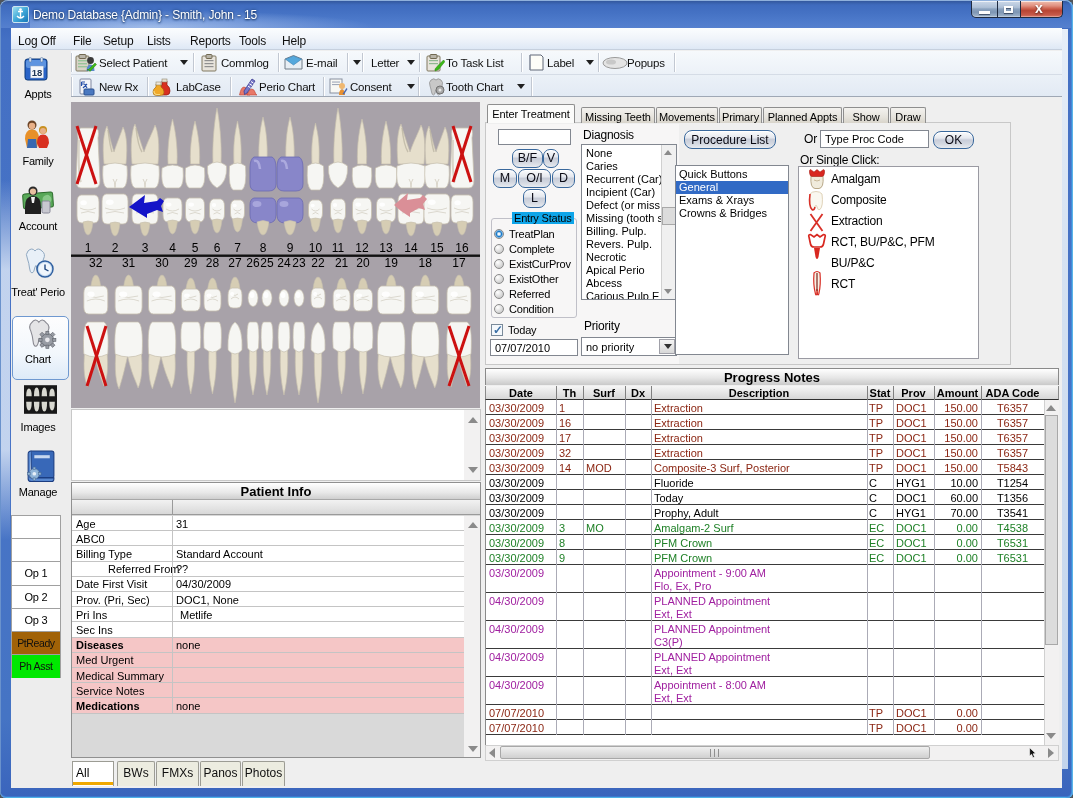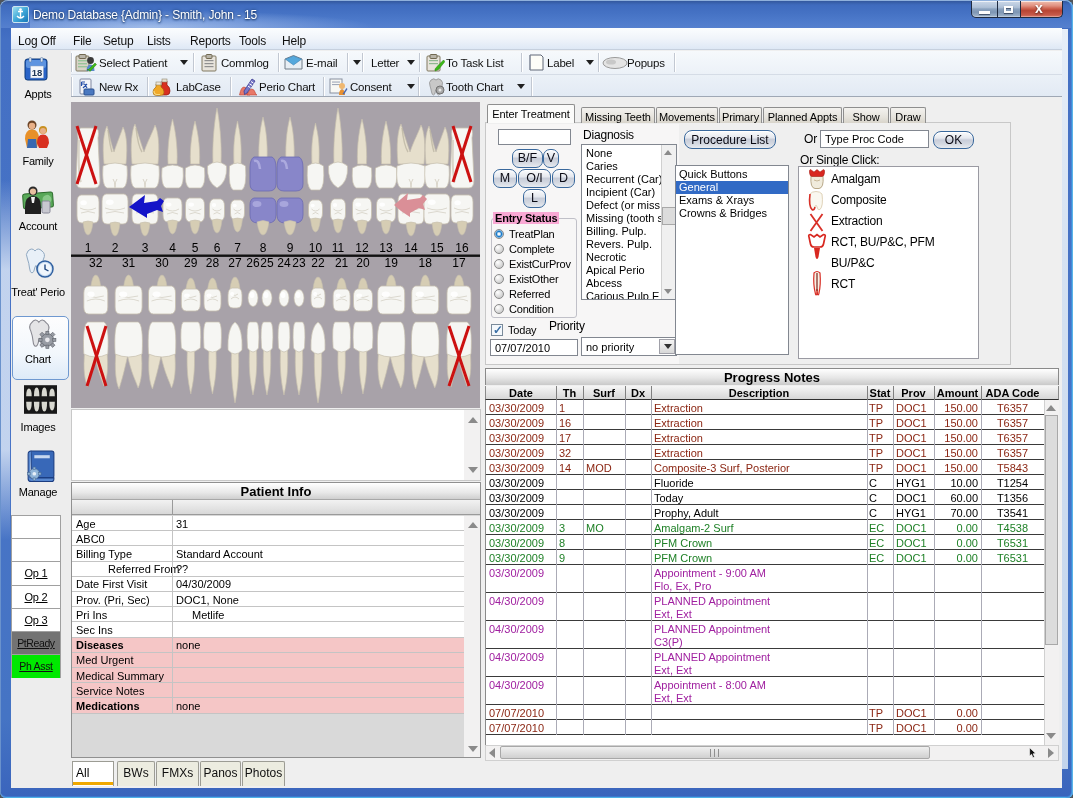--- a/index.html
+++ b/index.html
@@ -40,21 +40,21 @@
   background:linear-gradient(180deg,#F6F9FC 0%, #EDF2F8 45%, #E2EAF4 100%); border-bottom:1px solid #9FA8B5; }
 .tsep { position:absolute; width:1px; background:#C2C8D2; box-shadow:1px 0 0 #FFFFFF; }
 .tlabel { position:absolute; font-size:11.5px; color:#101010; letter-spacing:-0.2px; }
 .tarrow { position:absolute; width:0; height:0; border-left:4px solid transparent; border-right:4px solid transparent; border-top:5px solid #202020; }
 
 #sidebar { position:absolute; left:11px; top:50px; width:60px; height:738px; background:#EDEDED; }
 .sblabel { position:absolute; font-size:11px; color:#000; width:60px; text-align:center; letter-spacing:-0.2px; }
 #chartsel { position:absolute; left:12px; top:316px; width:57px; height:64px; background:linear-gradient(180deg,#FDFDFE 0%,#F2F7FC 60%,#DDEAF8 100%); border:1px solid #6E98D0; border-radius:5px; }
 
 #ops { position:absolute; left:11px; top:515px; width:50px; background:#FFFFFF; border:1px solid #A0A0A0; border-bottom:none; }
-.opcell { height:23.2px; border-bottom:1px solid #A0A0A0; font-size:11px; text-align:center; line-height:23px; letter-spacing:-0.2px;text-decoration:underline; }
+.opcell { height:23.2px; border-bottom:1px solid #A0A0A0; font-size:11px; text-align:center; line-height:23px; letter-spacing:-0.2px; }
 
 #chart { position:absolute; left:71px; top:102px; width:409px; height:306px; background:#A8A2A9; }
 
 #whitepanel { position:absolute; left:71px; top:409px; width:410px; height:72px; background:#FFFFFF; border:1px solid #C8C8C8; }
 
 #pinfo { position:absolute; left:71px; top:482px; width:410px; height:276px; background:#D8D8D8; border:1px solid #909090; }
 #pinfotitle { height:17px; background:linear-gradient(180deg,#FFFFFF 0%, #E8E8E8 60%, #CFCFCF 100%); border-bottom:1px solid #A8A8A8; text-align:center; font-size:13px; font-weight:bold; line-height:17px; }
 
 .btab { position:absolute; top:761px; height:25px; background:#ECECE0; border:1px solid #9C9C94; border-bottom:none; border-radius:2px 2px 0 0; font-size:12px; color:#101010; text-align:center; padding-top:4px; }
 
@@ -296,21 +296,21 @@
   <circle cx="9" cy="24" r="1.8" fill="#E8F0F8"></circle>
 </svg>
 <div class="sblabel" style="left:8px;top:486px;">Manage</div>
 
 <div id="ops">
   <div class="opcell"></div>
   <div class="opcell"></div>
   <div class="opcell">Op 1</div>
   <div class="opcell">Op 2</div>
   <div class="opcell">Op 3</div>
-  <div class="opcell" style="background:#737373;color:#101010;font-size:10.5px;letter-spacing:-0.4px;">PtReady</div>
+  <div class="opcell" style="background:#a16207;color:#101010;font-size:10.5px;letter-spacing:-0.4px;">PtReady</div>
   <div class="opcell" style="background:#00E800;color:#101010;border-bottom:none;font-size:10.5px;letter-spacing:-0.3px;">Ph Asst</div>
 </div>
 <div id="chart"></div>
 <svg id="chartsvg" style="position:absolute;left:71px;top:102px;" width="409" height="306" viewBox="0 0 409 306">
     <rect x="0" y="0" width="409" height="306" fill="#A8A2A9"></rect>
     <path d="M7.0 36 Q5.0 26 10.0 26 L24.0 26 Q29.0 26 27.0 36 L29.0 78 Q29.0 86 24.0 86 L10.0 86 Q5.0 86 5.0 78 Z" fill="#F6F6F3" stroke="#C6BFAE" stroke-width="0.8"></path>
     <path d="M8.0 38 Q7.0 74 10.0 80" stroke="#D9D4C8" stroke-width="2" fill="none"></path>
     <path d="M33.0 62 C31.0 42 33.0 30 36.0 24 C39.0 34 39 38 43 50 C47 38 49.0 34 52.0 25 C55.0 31 57.0 42 55.0 62 Z" fill="#E6DFCC" stroke="#C6BFAE" stroke-width="0.7"></path>
     <path d="M37.0 28 Q39.0 44 41 50" stroke="#B7B09E" stroke-width="1.4" fill="none" opacity="0.7"></path>
     <path d="M32.0 64 Q30.5 84 36.0 86 L52.0 86 Q57.5 84 56.0 64 Q44 58 32.0 64 Z" fill="#F6F6F3" stroke="#C6BFAE" stroke-width="0.7"></path>
@@ -570,21 +570,21 @@
     <div style="position:absolute;left:4px;top:47.1px;font-weight:normal;margin-left:32px;">Referred From</div>
     <div style="position:absolute;left:104px;top:47.1px;">??</div>
     <div style="position:absolute;left:0;top:60.8px;width:392px;height:15.2px;background:#FFFFFF;border-bottom:1px solid #C4C4C4;"></div>
     <div style="position:absolute;left:4px;top:62.3px;font-weight:normal;">Date First Visit</div>
     <div style="position:absolute;left:104px;top:62.3px;">04/30/2009</div>
     <div style="position:absolute;left:0;top:76.0px;width:392px;height:15.2px;background:#FFFFFF;border-bottom:1px solid #C4C4C4;"></div>
     <div style="position:absolute;left:4px;top:77.5px;font-weight:normal;">Prov. (Pri, Sec)</div>
     <div style="position:absolute;left:104px;top:77.5px;">DOC1, None</div>
     <div style="position:absolute;left:0;top:91.2px;width:392px;height:15.2px;background:#FFFFFF;border-bottom:1px solid #C4C4C4;"></div>
     <div style="position:absolute;left:4px;top:92.7px;font-weight:normal;">Pri Ins</div>
-    <div style="position:absolute;left:120px;top:92.7px;text-align:center;">Metlife</div>
+    <div style="position:absolute;left:108px;top:92.7px;text-align:center;">Metlife</div>
     <div style="position:absolute;left:0;top:106.4px;width:392px;height:15.2px;background:#FFFFFF;border-bottom:1px solid #C4C4C4;"></div>
     <div style="position:absolute;left:4px;top:107.9px;font-weight:normal;">Sec Ins</div>
     <div style="position:absolute;left:0;top:121.6px;width:392px;height:15.2px;background:#F5C6C6;border-bottom:1px solid #C4C4C4;"></div>
     <div style="position:absolute;left:4px;top:123.1px;font-weight:bold;">Diseases</div>
     <div style="position:absolute;left:104px;top:123.1px;">none</div>
     <div style="position:absolute;left:0;top:136.8px;width:392px;height:15.2px;background:#F5C6C6;border-bottom:1px solid #C4C4C4;"></div>
     <div style="position:absolute;left:4px;top:138.3px;font-weight:normal;">Med Urgent</div>
     <div style="position:absolute;left:0;top:152.0px;width:392px;height:15.2px;background:#F5C6C6;border-bottom:1px solid #C4C4C4;"></div>
     <div style="position:absolute;left:4px;top:153.5px;font-weight:normal;">Medical Summary</div>
     <div style="position:absolute;left:0;top:167.2px;width:392px;height:15.2px;background:#F5C6C6;border-bottom:1px solid #C4C4C4;"></div>
@@ -620,21 +620,21 @@
 <div style="position:absolute;left:486px;top:124px;width:193px;height:240px;background:#F7F6F6;"></div>
 <div class="lbox" style="left:498px;top:129px;width:73px;height:16px;"></div>
 <div class="etbtn" style="left:512px;top:149px;width:31px;height:19px;line-height:17px;">B/F</div>
 <div class="etbtn" style="left:543px;top:149px;width:16px;height:19px;line-height:17px;">V</div>
 <div class="etbtn" style="left:493px;top:169px;width:24px;height:19px;line-height:17px;">M</div>
 <div class="etbtn" style="left:518px;top:169px;width:33px;height:19px;line-height:17px;">O/I</div>
 <div class="etbtn" style="left:552px;top:169px;width:23px;height:19px;line-height:17px;">D</div>
 <div class="etbtn" style="left:523px;top:189px;width:23px;height:19px;line-height:17px;">L</div>
 
 <div style="position:absolute;left:491px;top:218px;width:86px;height:100px;border:1px solid #C0C0C8;border-radius:3px;"></div>
-<div class="etlabel" style="left:493px;top:212px;background:#f9a8d4;padding:0 2px;font-size:11px;font-weight:bold;">Entry Status</div>
+<div class="etlabel" style="left:512px;top:212px;background:#0ea5e9;padding:0 2px;font-size:11px;">Entry Status</div>
 <div class="radio" style="left:494px;top:229px;background:radial-gradient(circle at 50% 50%,#FFF 0%,#E8F4FC 20%,#1878C8 45%,#B8D8F0 75%);"></div>
 <div class="radio" style="left:494px;top:244px;"></div>
 <div class="radio" style="left:494px;top:259px;"></div>
 <div class="radio" style="left:494px;top:274px;"></div>
 <div class="radio" style="left:494px;top:289px;"></div>
 <div class="radio" style="left:494px;top:304px;"></div>
 <div class="etlabel" style="left:509px;top:228px;font-size:11px;">TreatPlan</div>
 <div class="etlabel" style="left:509px;top:243px;font-size:11px;">Complete</div>
 <div class="etlabel" style="left:509px;top:258px;font-size:11px;">ExistCurProv</div>
 <div class="etlabel" style="left:509px;top:273px;font-size:11px;">ExistOther</div>
@@ -660,21 +660,21 @@
 <div style="position:absolute;left:4px;top:119px;">Apical Perio</div>
 <div style="position:absolute;left:4px;top:132px;">Abcess</div>
 <div style="position:absolute;left:4px;top:145px;">Carious Pulp E</div>
 <div style="position:absolute;right:0;top:0;width:15px;height:154px;background:#F0F0F0;border-left:1px solid #D0D0D0;">
 <div class="sarr" style="left:2px;top:5px;border-left-width:4px;border-right-width:4px;border-bottom:5px solid #8A8A8A;"></div>
 <div class="sarr" style="left:2px;top:144px;border-left-width:4px;border-right-width:4px;border-top:5px solid #8A8A8A;"></div>
 <div style="position:absolute;left:0px;top:62px;width:14px;height:18px;background:#DCDCDC;border:1px solid #A8A8A8;"></div>
 </div>
 </div>
 
-<div class="etlabel" style="left:549px;top:319px;">Priority</div>
+<div class="etlabel" style="left:584px;top:319px;">Priority</div>
 <div class="lbox" style="left:581px;top:337px;width:96px;height:19px;font-size:11px;">
 <div style="position:absolute;left:4px;top:3px;">no priority</div>
 <div style="position:absolute;right:1px;top:1px;width:16px;height:15px;background:linear-gradient(180deg,#F4F4F4,#D8D8D8);border:1px solid #A0A0A8;"></div>
 <div class="sarr" style="right:4px;top:6px;border-left-width:4px;border-right-width:4px;border-top:5px solid #303030;"></div>
 </div>
 
 <div class="etbtn" style="left:684px;top:130px;width:92px;height:19px;line-height:18px;font-size:12px;background:linear-gradient(180deg,#FBFCFD 0%,#E6E9EF 38%,#C8CDD9 50%,#D2D7E0 72%,#E8EBF0 100%);border-color:#39689C;border-radius:8px;">Procedure List</div>
 <div class="etlabel" style="left:804px;top:132px;">Or</div>
 <div class="lbox" style="left:820px;top:130px;width:109px;height:18px;font-size:11px;padding:2px 0 0 4px;">Type Proc Code</div>
 <div class="etbtn" style="left:933px;top:131px;width:41px;height:18px;line-height:17px;font-size:12px;background:linear-gradient(180deg,#FBFCFD 0%,#E6E9EF 38%,#C8CDD9 50%,#D2D7E0 72%,#E8EBF0 100%);border-color:#39689C;border-radius:8px;">OK</div>

